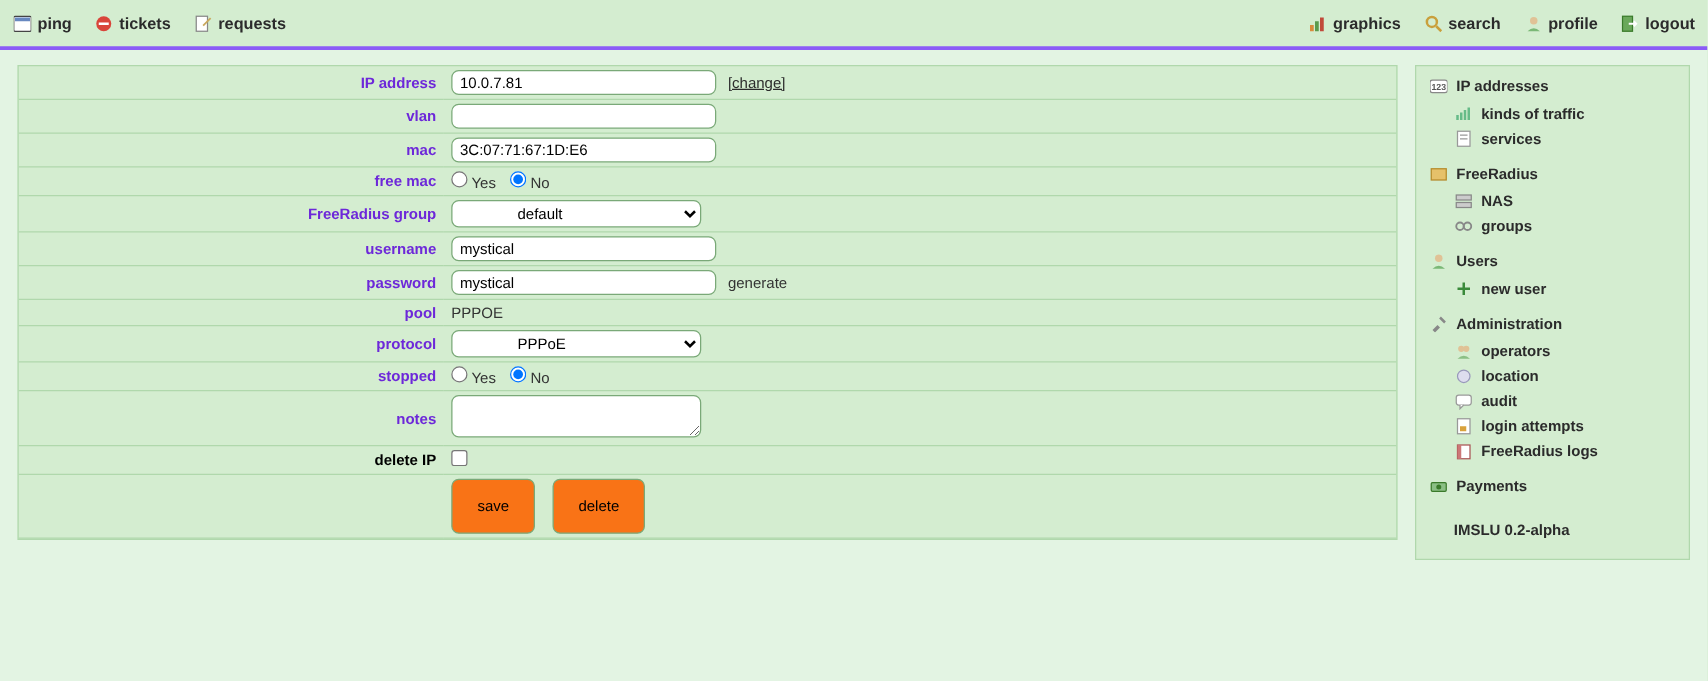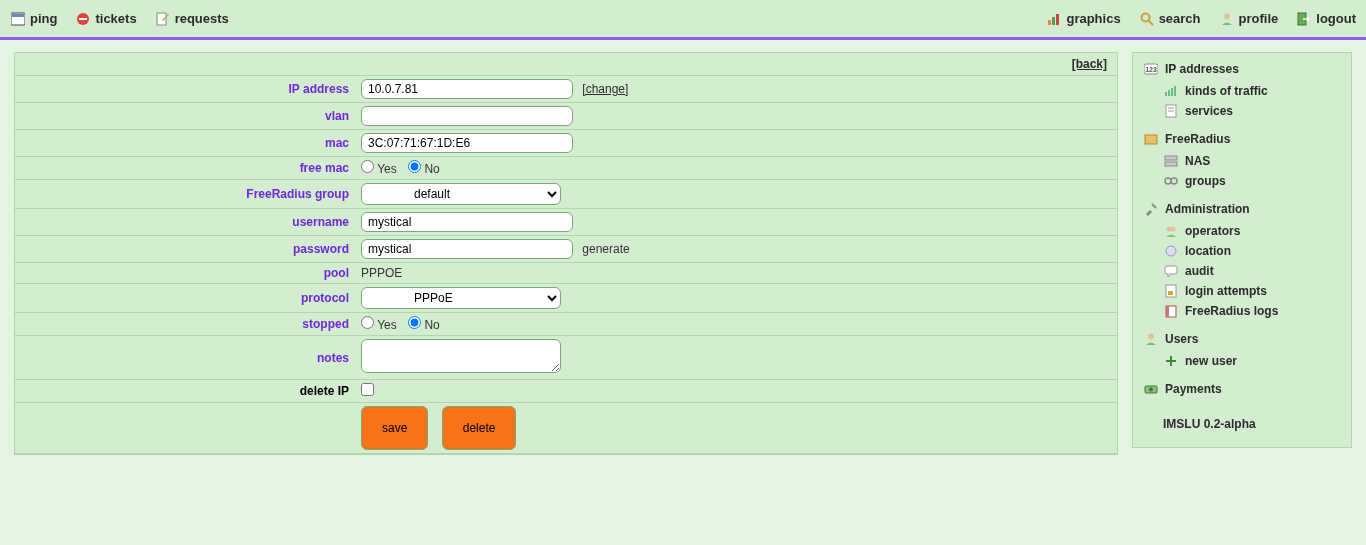--- a/index.html
+++ b/index.html
@@ -152,21 +152,20 @@
           </svg>
         </span>
         <span>logout</span>
       </a>
   </div>
 </div>
 
 <div class="page-wrap">
   <div class="main-col">
     <div class="panel">
-      <div class="back-row"><a href="#">[back]</a></div>
       <table class="form-table">
         <tbody>
             <tr>
           <td class="label">IP address</td>
           <td>
             <input type="text" value="10.0.7.81" style="">
             <span class="inline-link">[change]</span>
           </td>
         </tr>
         <tr>
@@ -296,20 +295,41 @@
               </svg>
             </span>
             <span>groups</span>
           </div>
       </div>
 
       <div class="side-section">
         <div class="side-head">
           <span class="icon">
               <svg width="14" height="14">
+                <circle cx="7" cy="4.5" r="3" fill="#e0c296"></circle>
+                <path d="M2 13 Q7 8 12 13 Z" fill="#7ab876"></path>
+              </svg>
+            </span>
+          <span>Users</span>
+        </div>
+        <div class="side-item">
+            <span class="icon">
+              <svg width="14" height="14">
+                <line x1="7" y1="2" x2="7" y2="12" stroke="#3a8a3a" stroke-width="2"></line>
+                <line x1="2" y1="7" x2="12" y2="7" stroke="#3a8a3a" stroke-width="2"></line>
+              </svg>
+            </span>
+            <span>new user</span>
+          </div>
+      </div>
+
+      <div class="side-section">
+        <div class="side-head">
+          <span class="icon">
+              <svg width="14" height="14">
                 <path d="M2 12 L6 8 L8 10 L4 14 Z" fill="#888"></path>
                 <path d="M8 2 L12 6" stroke="#888" stroke-width="2"></path>
               </svg>
             </span>
           <span>Administration</span>
         </div>
         <div class="side-item">
             <span class="icon">
               <svg width="14" height="14">
                 <circle cx="5" cy="5" r="2.5" fill="#e0c296"></circle>
@@ -353,41 +373,20 @@
               </svg>
             </span>
             <span>FreeRadius logs</span>
           </div>
       </div>
 
       <div class="side-section">
         <div class="side-head">
           <span class="icon">
               <svg width="14" height="14">
-                <circle cx="7" cy="4.5" r="3" fill="#e0c296"></circle>
-                <path d="M2 13 Q7 8 12 13 Z" fill="#7ab876"></path>
-              </svg>
-            </span>
-          <span>Users</span>
-        </div>
-        <div class="side-item">
-            <span class="icon">
-              <svg width="14" height="14">
-                <line x1="7" y1="2" x2="7" y2="12" stroke="#3a8a3a" stroke-width="2"></line>
-                <line x1="2" y1="7" x2="12" y2="7" stroke="#3a8a3a" stroke-width="2"></line>
-              </svg>
-            </span>
-            <span>new user</span>
-          </div>
-      </div>
-
-      <div class="side-section">
-        <div class="side-head">
-          <span class="icon">
-              <svg width="14" height="14">
                 <rect x="1" y="4" width="12" height="7" rx="1" fill="#8bbf85" stroke="#3a7a2a"></rect>
                 <circle cx="7" cy="7.5" r="2" fill="#3a7a2a"></circle>
               </svg>
             </span>
           <span>Payments</span>
         </div>
       </div>
 
       <div class="version-blk">
         <div>IMSLU 0.2-alpha</div>

